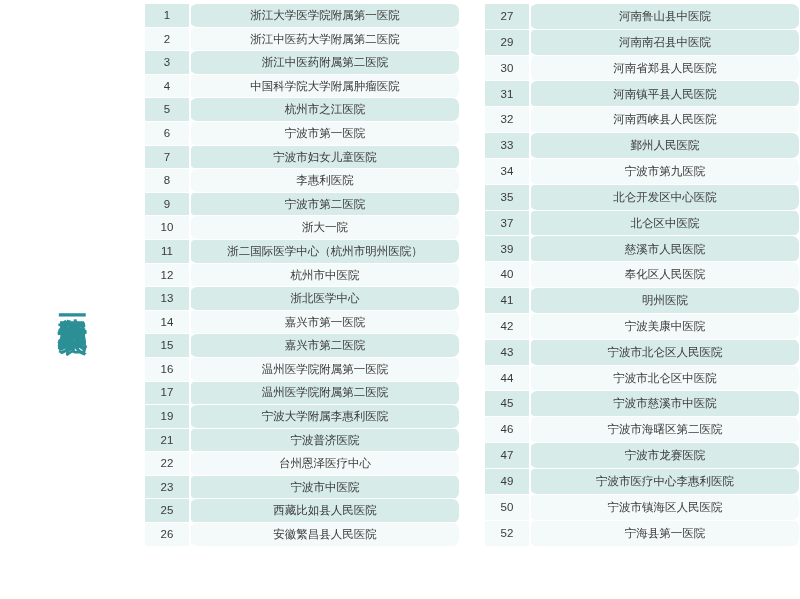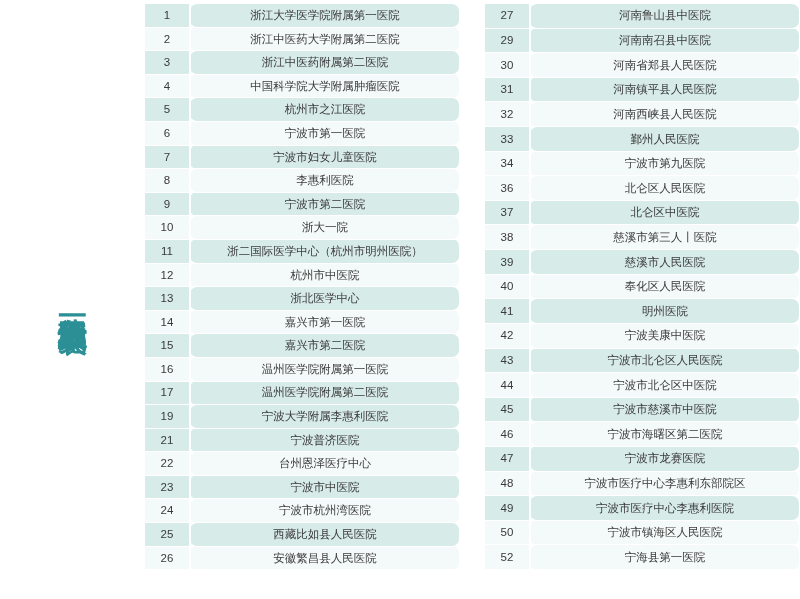--- a/index.html
+++ b/index.html
@@ -174,24 +174,20 @@
             <td class="name">宁波普济医院</td>
           </tr>
           <tr class="even">
             <td class="num">22</td>
             <td class="name">台州恩泽医疗中心</td>
           </tr>
           <tr class="odd">
             <td class="num">23</td>
             <td class="name">宁波市中医院</td>
           </tr>
-          <tr class="even">
-            <td class="num">24</td>
-            <td class="name">宁波市杭州湾医院</td>
-          </tr>
           <tr class="odd">
             <td class="num">25</td>
             <td class="name">西藏比如县人民医院</td>
           </tr>
           <tr class="even">
             <td class="num">26</td>
             <td class="name">安徽繁昌县人民医院</td>
           </tr>
         </tbody>
     </table>
@@ -218,32 +214,28 @@
             <td class="name">河南西峡县人民医院</td>
           </tr>
           <tr class="odd">
             <td class="num">33</td>
             <td class="name">鄞州人民医院</td>
           </tr>
           <tr class="even">
             <td class="num">34</td>
             <td class="name">宁波市第九医院</td>
           </tr>
-          <tr class="even">
-            <td class="num">36</td>
-            <td class="name">北仑区人民医院</td>
+          <tr class="odd">
+            <td class="num">35</td>
+            <td class="name">北仑开发区中心医院</td>
           </tr>
           <tr class="odd">
             <td class="num">37</td>
             <td class="name">北仑区中医院</td>
           </tr>
-          <tr class="even">
-            <td class="num">38</td>
-            <td class="name">慈溪市第三人丨医院</td>
-          </tr>
           <tr class="odd">
             <td class="num">39</td>
             <td class="name">慈溪市人民医院</td>
           </tr>
           <tr class="even">
             <td class="num">40</td>
             <td class="name">奉化区人民医院</td>
           </tr>
           <tr class="odd">
             <td class="num">41</td>
@@ -265,24 +257,20 @@
             <td class="num">45</td>
             <td class="name">宁波市慈溪市中医院</td>
           </tr>
           <tr class="even">
             <td class="num">46</td>
             <td class="name">宁波市海曙区第二医院</td>
           </tr>
           <tr class="odd">
             <td class="num">47</td>
             <td class="name">宁波市龙赛医院</td>
-          </tr>
-          <tr class="even">
-            <td class="num">48</td>
-            <td class="name">宁波市医疗中心李惠利东部院区</td>
           </tr>
           <tr class="odd">
             <td class="num">49</td>
             <td class="name">宁波市医疗中心李惠利医院</td>
           </tr>
           <tr class="even">
             <td class="num">50</td>
             <td class="name">宁波市镇海区人民医院</td>
           </tr>
           <tr class="even">

